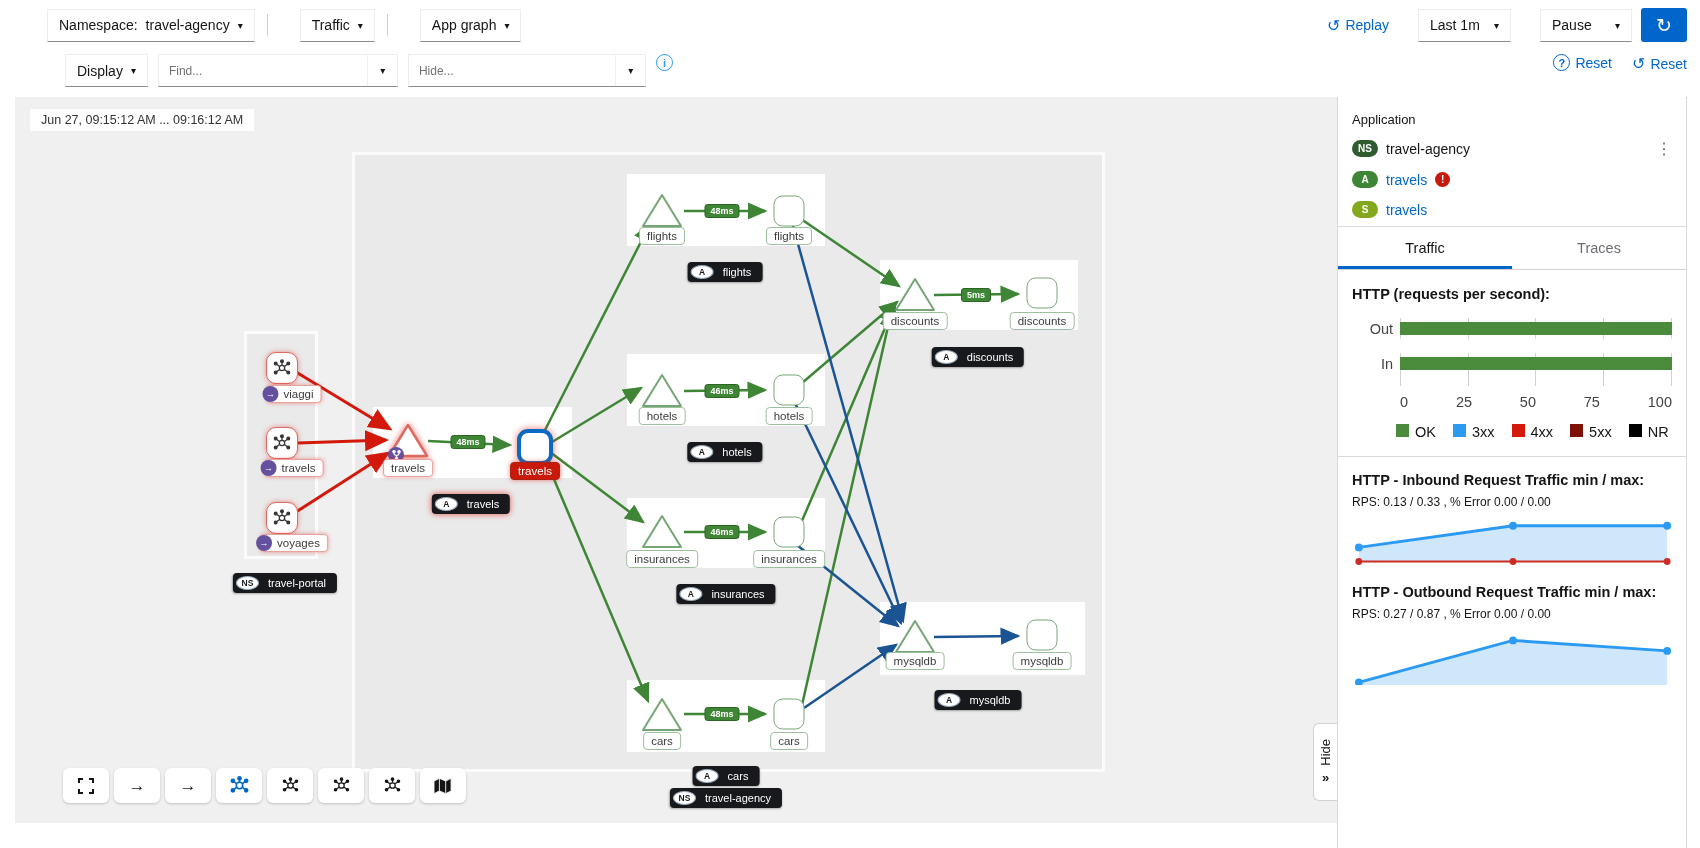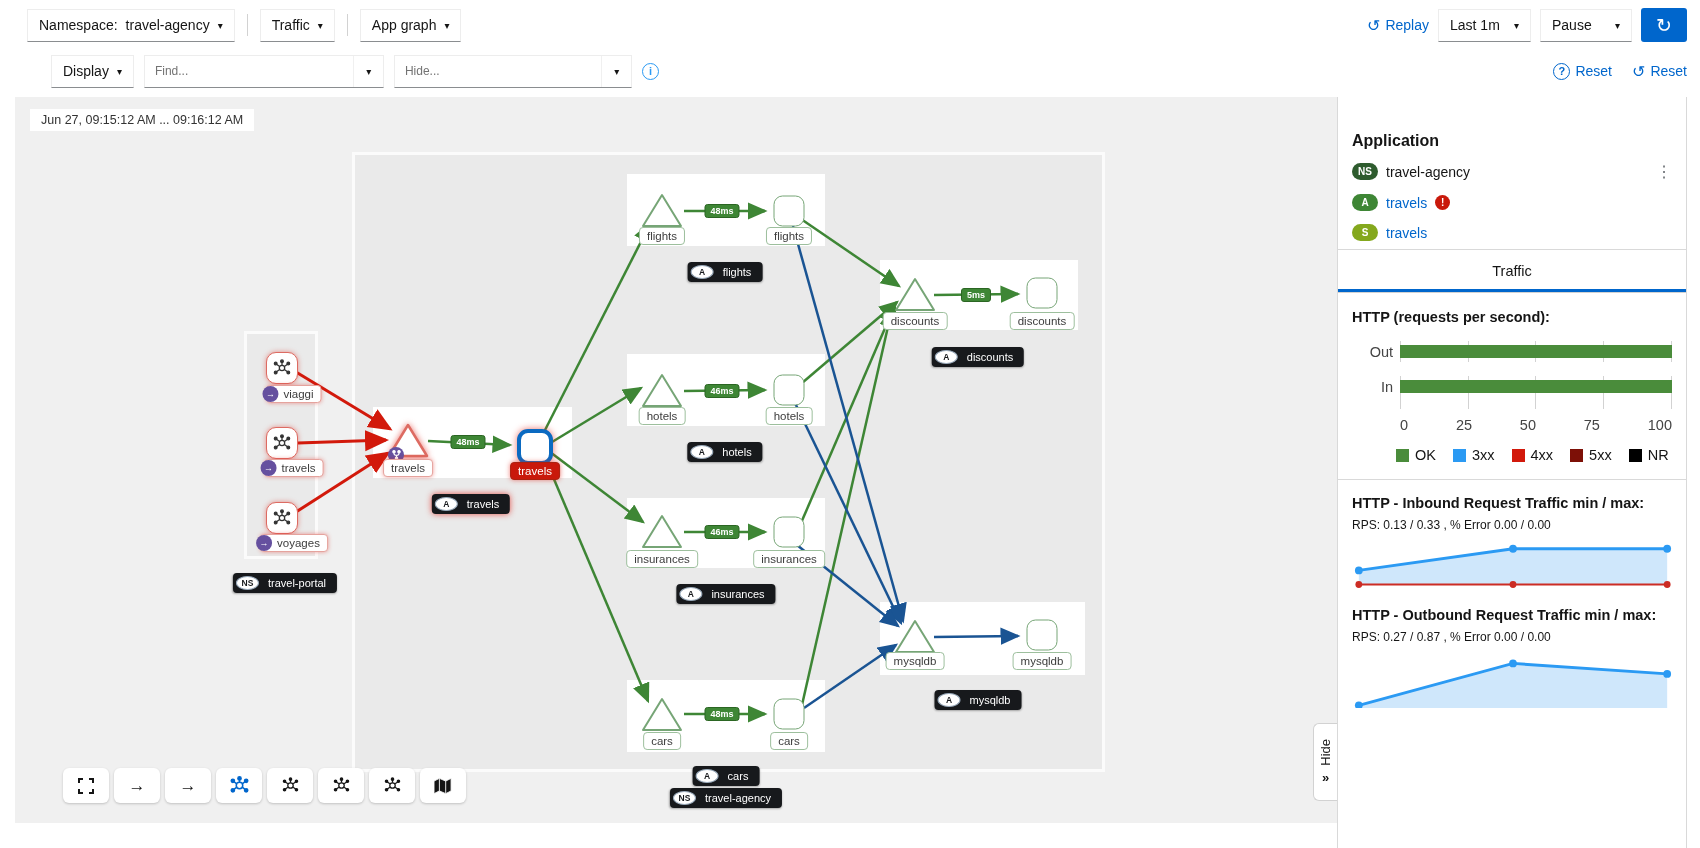--- a/index.html
+++ b/index.html
@@ -2,23 +2,23 @@
 <html><head>
 <meta charset="utf-8">
 <style>
   * { margin:0; padding:0; box-sizing:border-box; }
   html,body { width:1700px; height:848px; background:#fff; overflow:hidden;
     font-family:"Liberation Sans", sans-serif; color:#151515; }
   .ctr { transform:translate(-50%,-50%); }
 
   
   .row1 { position:absolute; top:8px; left:27px; right:13px; height:34px; display:flex; align-items:center; gap:9px; }
-  .row2 { position:absolute; top:54px; left:27px; right:13px; height:34px; display:flex; align-items:center; gap:10px;padding-left:24px; }
+  .row2 { position:absolute; top:54px; left:21px; right:13px; height:34px; display:flex; align-items:flex-start; gap:10px;padding-left:24px; }
   .tb-select { display:inline-flex; align-items:center; gap:8px; height:33px; padding:0 11px;
-    background:#fff; border:1px solid #ededed; border-bottom:1px solid #8a8d90; font-size:14px; cursor:pointer; }
+    background:#fff; border:1px solid #ededed; border-bottom:1px solid #8a8d90; font-size:14px; cursor:pointer;margin-left:20px; }
   .caret { font-size:10px; color:#151515; }
   .vsep { width:1px; height:22px; background:#d2d2d2; margin:0 3px; }
   .spacer { flex:1; }
   .link { color:#0066cc; font-size:14px; text-decoration:none; display:inline-flex; align-items:center; gap:5px; cursor:pointer; }
   .refresh-btn { width:46px; height:34px; background:#0066cc; border:none; border-radius:3px;
     color:#fff; font-size:19px; cursor:pointer; display:inline-flex; align-items:center; justify-content:center; }
   .tb-input { display:inline-flex; align-items:center; height:33px; background:#fff;
     border:1px solid #ededed; border-bottom:1px solid #8a8d90; }
   .tb-input input { border:none; outline:none; font-size:12px; padding:0 10px; width:100%; height:100%;
     font-family:"Liberation Sans", sans-serif; color:#151515; }
@@ -69,21 +69,21 @@
 
   .hide-btn { position:absolute; left:1313px; top:723px; width:24px; height:78px; background:#fff;
     border:1px solid #d2d2d2; border-right:none; border-radius:6px 0 0 6px; cursor:pointer;
     display:flex; flex-direction:column; align-items:center; justify-content:center; gap:4px; }
   .hide-btn .vtext { writing-mode:vertical-rl; transform:rotate(180deg); font-size:13px; color:#151515; }
   .hide-btn .chev { font-size:13px; color:#151515; font-weight:bold; }
 
   
   .panel { position:absolute; left:1337px; top:97px; width:350px; height:751px; background:#fff;
     border-left:1px solid #d9d9d9; border-right:1px solid #d9d9d9; padding:15px 14px; overflow:hidden; }
-  .p-title { font-size:16px; font-weight:bold; margin-bottom:12px;margin-top:20px; }
+  .p-title { font-size:13px; font-weight:normal; margin-bottom:12px; }
   .p-row { display:flex; align-items:center; gap:8px; margin-bottom:13px; font-size:14px; }
   .pbadge { min-width:26px; height:17px; border-radius:9px; color:#fff; font-size:10px; font-weight:bold;
     display:inline-flex; align-items:center; justify-content:center; padding:0 4px; }
   .kebab { margin-left:auto; color:#6a6e73; font-size:16px; cursor:pointer; align-self:flex-start; }
   .err-ic { width:15px; height:15px; border-radius:50%; background:#c9190b; color:#fff; font-size:10px; font-weight:bold;
     display:inline-flex; align-items:center; justify-content:center; }
   .p-hr { border:none; border-top:1px solid #d9d9d9; margin:4px -14px 0; }
   .tabs { display:flex; margin:0 -14px; border-bottom:1px solid #d2d2d2; }
   .tab { flex:1; text-align:center; padding:13px 0 10px; font-size:14.5px; color:#6a6e73; cursor:pointer; }
   .tab.active { color:#151515; border-bottom:3px solid #0066cc; }
@@ -97,21 +97,21 @@
   .barchart { margin-top:16px; font-size:14.5px; }
   .bar-row { display:flex; align-items:center; height:21px; }
   .bar-ylab { width:48px; text-align:right; padding-right:7px; color:#444; }
   .bar-track { position:relative; flex:1; height:100%; }
   .bar-grid { position:absolute; inset:0; border-left:1px solid #d2d2d2;
     background:repeating-linear-gradient(to right, transparent 0, transparent calc(25% - 1px), #d2d2d2 calc(25% - 1px), #d2d2d2 25%); }
   .bar-fill { position:absolute; left:0; top:4px; bottom:4px; background:#4a8c3b; }
   .bar-pad { height:14px; }
   .bar-xaxis { display:flex; margin:8px 0 0 48px; justify-content:space-between; color:#444; }
   .legend { display:flex; align-items:center; gap:17px; margin:14px 0 0 44px; font-size:14.5px; white-space:nowrap; }
-  .leg-item { display:inline-flex; align-items:center; gap:6px; }
+  .leg-item { display:inline-flex; gap:6px; }
   .leg-sw { width:13px; height:13px; display:inline-block; }
 
   .sect-title { font-size:14.5px; font-weight:bold; margin-top:15px; }
   .sect-sub { font-size:12px; margin-top:7px; color:#151515; }
   .sparkwrap { margin-top:6px; }
   .sparkwrap.clip { height:58px; overflow:hidden; }
   .spark { width:322px; display:block; }
 </style>
 </head>
 <body>
@@ -509,20 +509,21 @@
     <span class="err-ic">!</span>
   </div>
   <div class="p-row" style="margin-bottom:8px;">
     <span class="pbadge" style="background:#84a81d;">S</span>
     <a class="link">travels</a>
   </div>
   <hr class="p-hr">
 
   <div class="tabs">
     <div class="tab active">Traffic</div>
+    <div class="tab">Traces</div>
   </div>
 
   <div class="http-head">HTTP (requests per second):</div>
 
   <div class="barchart">
     <div class="bar-row">
       <span class="bar-ylab">Out</span>
       <span class="bar-track">
           <span class="bar-grid"></span>
           <span class="bar-fill" style="width: 100%;"></span>

